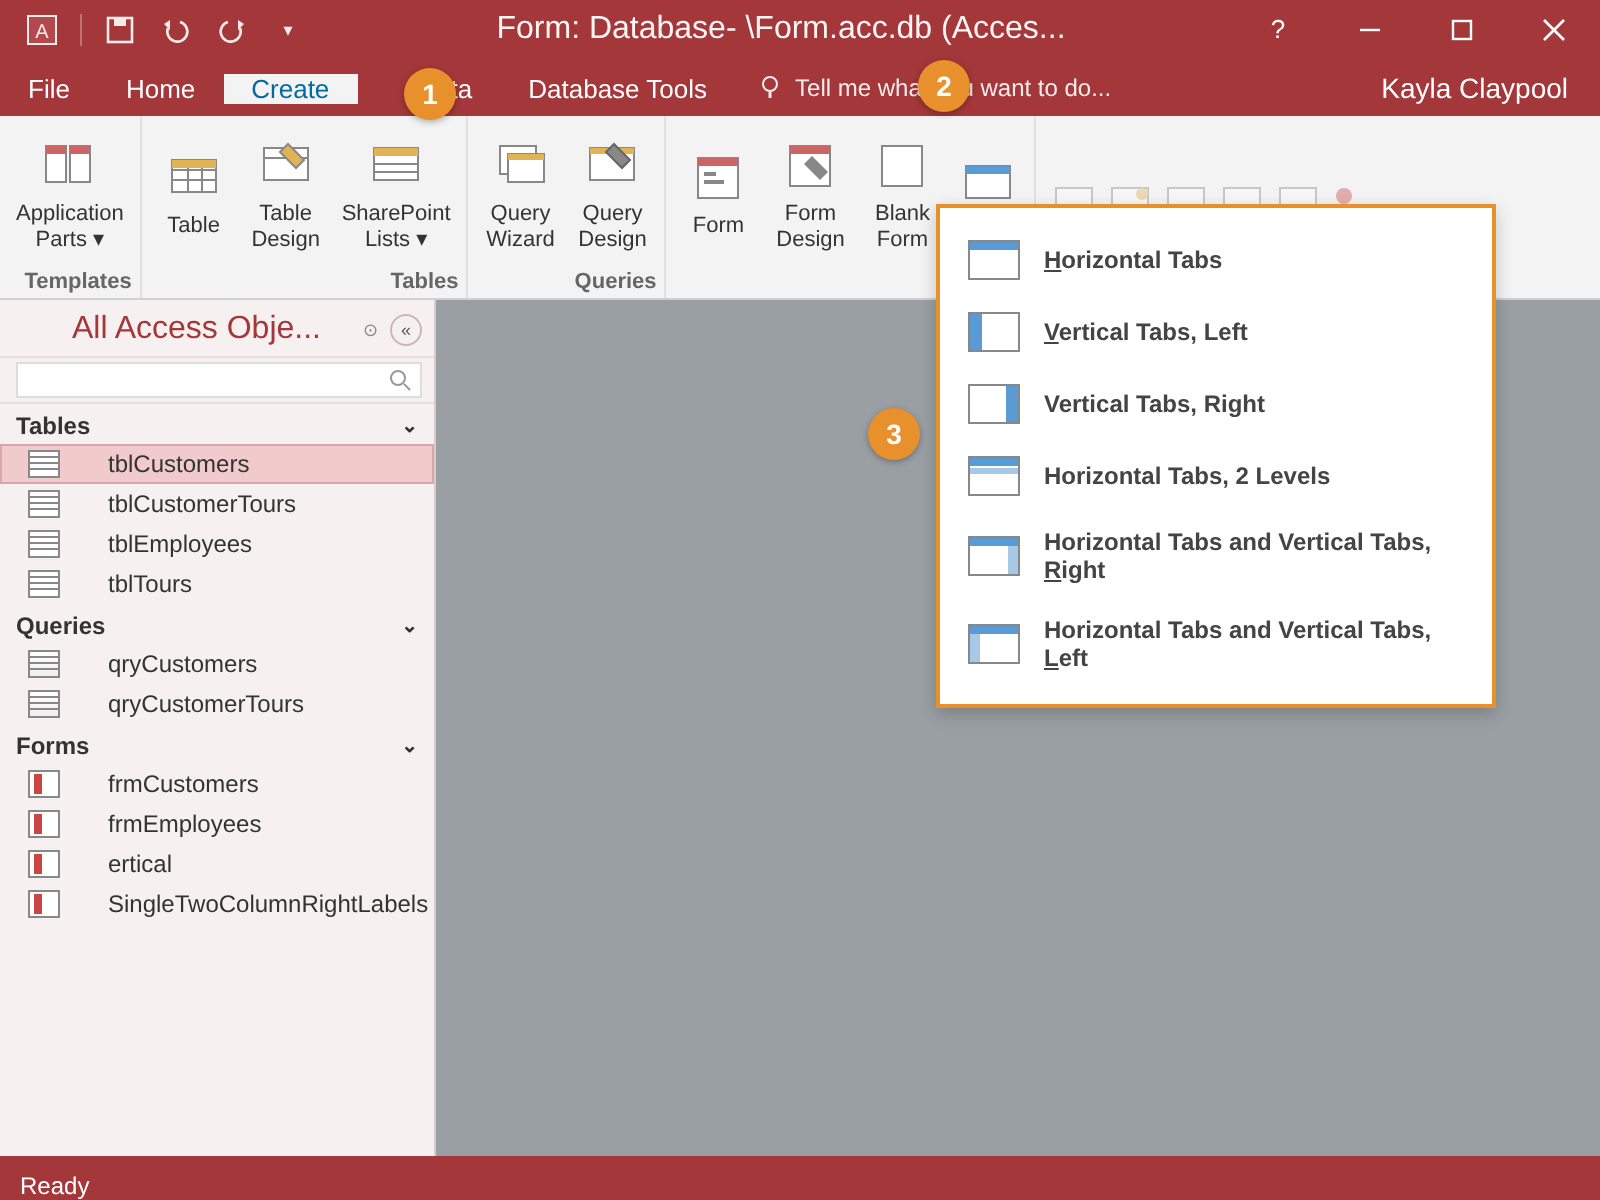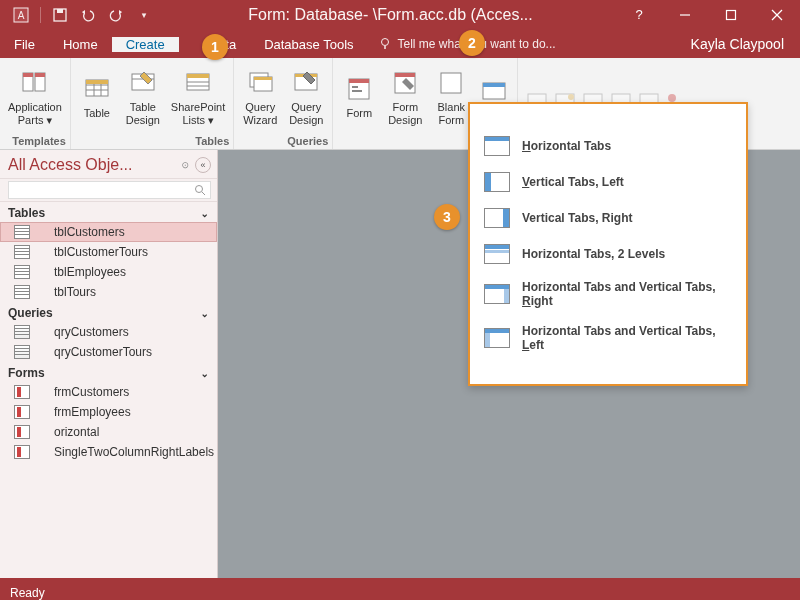--- a/index.html
+++ b/index.html
@@ -18,33 +18,33 @@
   .user { padding: 0 16px; display: flex; align-items: center; font-size: 14px; }
   .ribbon { height: 92px; background: #f3f3f3; border-bottom: 1px solid #d0d0d0; display: flex; }
   .rgroup { display: flex; flex-direction: column; border-right: 1px solid #e0e0e0; padding: 2px 4px 0 4px; }
   .rgroup-row { display: flex; flex: 1; align-items: center; gap: 2px; }
   .rbtn { display: flex; flex-direction: column; align-items: center; justify-content: flex-start; padding: 2px 4px; min-width: 44px; text-align: center; font-size: 11px; line-height: 1.15; gap: 3px; }
   .rbtn-icon { width: 30px; height: 30px; display: flex; align-items: center; justify-content: center; }
   .rgroup-label { text-align: right; font-size: 11px; color: #666; padding: 1px 0 2px 0; font-weight: bold; }
   .content { display: flex; height: calc(600px - 30px - 28px - 92px - 22px); }
   .nav-pane { width: 218px; background: #f7f0f0; border-right: 1px solid #d8cccc; display: flex; flex-direction: column; }
   .nav-header { display: flex; align-items: center; padding: 6px 6px 4px 8px; border-bottom: 1px solid #e6dcdc; }
-  .nav-title { font-size: 16px; color: #a4373a; flex: 1; white-space: nowrap; overflow: hidden; text-overflow: ellipsis; }
+  .nav-title { font-size: 16px; color: #a4373a; flex: 1; white-space: nowrap; overflow: hidden; text-overflow: ellipsis; margin-left: 28px; }
   .nav-collapse { width: 16px; height: 16px; border: 1px solid #c8b8b8; border-radius: 50%; display: flex; align-items: center; justify-content: center; font-size: 9px; color: #555; }
   .nav-section { padding: 4px 8px 2px 8px; font-weight: 600; font-size: 12px; color: #333; display: flex; align-items: center; }
   .nav-section span:first-child { flex: 1; }
   .nav-item { display: flex; align-items: center; gap: 24px; padding: 3px 6px 3px 14px; font-size: 12px; }
   .nav-item.selected { background: #f1cbcb; border: 1px solid #d8a8a8; padding: 2px 5px 2px 13px; }
   .nav-icon { width: 16px; height: 14px; border: 1px solid #888; background: #fff; position: relative; flex-shrink: 0; }
   .nav-icon::before { content: ""; position: absolute; top: 2px; left: 0; right: 0; height: 1px; background: #888; box-shadow: 0 3px 0 #888, 0 6px 0 #888; }
   .nav-icon.form::before { top: 1px; left: 2px; width: 4px; height: 10px; background: #c44; box-shadow: none; }
   .nav-icon.query { background: linear-gradient(#fff,#eee); }
   .statusbar { height: 22px; background: #a4373a; color: #fff; display: flex; align-items: flex-end; padding: 0 10px; font-size: 12px; }
   .callout { position: absolute; width: 26px; height: 26px; border-radius: 50%; background: #e8912c; color: #fff; display: flex; align-items: center; justify-content: center; font-weight: 700; font-size: 14px; box-shadow: 0 1px 3px rgba(0,0,0,.3); z-index: 20; }
-  .dropdown { position: absolute; left: 468px; top: 102px; width: 280px; background: #fff; border: 2px solid #e8912c; box-shadow: 0 3px 8px rgba(0,0,0,.2); z-index: 15; padding: 24px 0; }
+  .dropdown { position: absolute; left: 468px; top: 102px; width: 280px; background: #fff; border: 2px solid #e8912c; box-shadow: 0 3px 8px rgba(0,0,0,.2); z-index: 15; padding: 8px 0; }
   .dd-item { display: flex; align-items: center; gap: 12px; padding: 8px 14px; font-size: 12px; font-weight: 600; color: #444; }
   .dd-icon { width: 26px; height: 20px; border: 1px solid #888; background: #fff; position: relative; flex-shrink: 0; }
   .dd-icon::before { content: ""; position: absolute; top: 0; left: 0; right: 0; height: 4px; background: #5b9bd5; }
   .dd-icon.vleft::before { top: 0; left: 0; bottom: 0; width: 6px; height: auto; }
   .dd-icon.vright::before { top: 0; right: 0; left: auto; bottom: 0; width: 6px; height: auto; }
   .dd-icon.h2::after { content:""; position:absolute; top:5px; left:0; right:0; height:3px; background:#a8c8e8; }
   .dd-icon.hvl::after { content:""; position:absolute; top:4px; left:0; bottom:0; width:5px; background:#a8c8e8; }
   .dd-icon.hvr::after { content:""; position:absolute; top:4px; right:0; bottom:0; width:5px; background:#a8c8e8; }
   u { text-decoration: underline; }
   .chev { font-size: 8px; color: #666; margin-top: -2px; }
@@ -334,21 +334,21 @@
     <div class="nav-item">
         <div class="nav-icon form"></div>
         <span>frmCustomers</span>
       </div>
     <div class="nav-item">
         <div class="nav-icon form"></div>
         <span>frmEmployees</span>
       </div>
     <div class="nav-item">
         <div class="nav-icon form"></div>
-        <span>orizontal</span>
+        <span>ertical</span>
       </div>
     <div class="nav-item">
         <div class="nav-icon form"></div>
         <span>SingleTwoColumnRightLabels</span>
       </div>
   </div>
   <div style="flex:1;background:#999fa3"></div>
 </div>
 
 <div class="statusbar">

